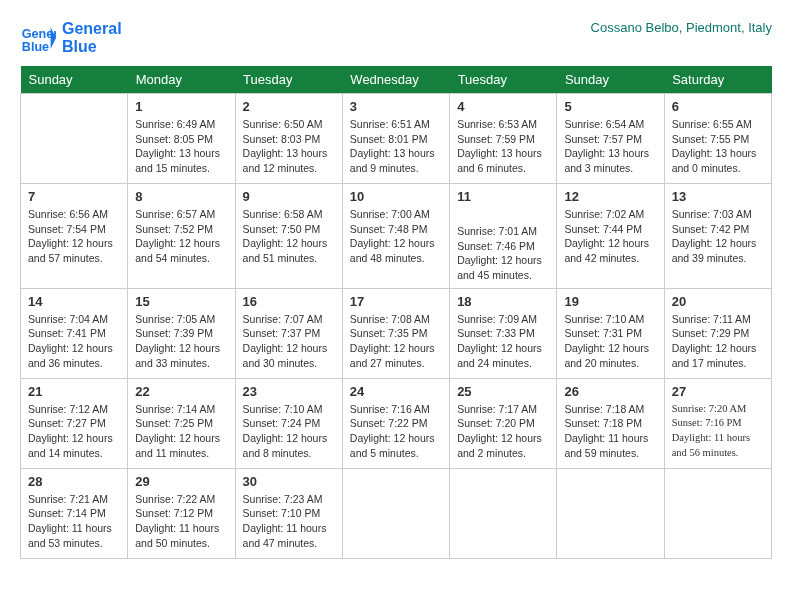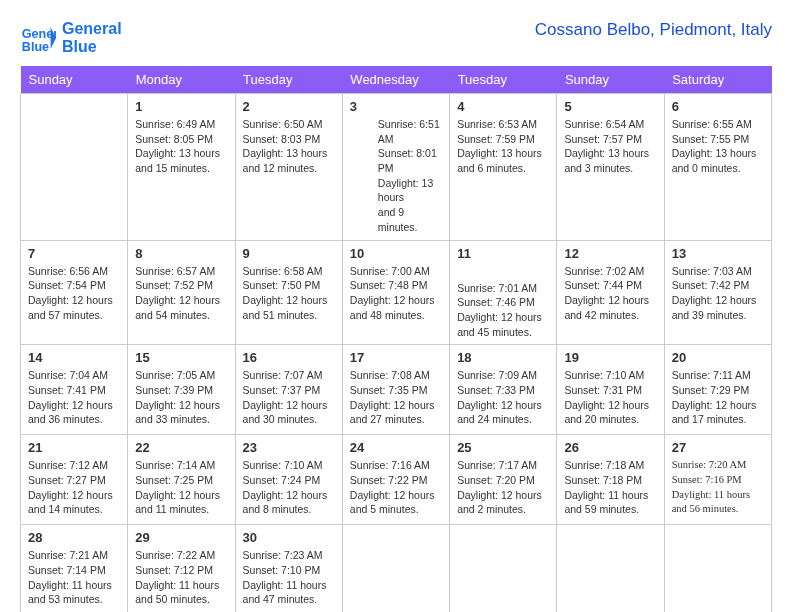--- a/index.html
+++ b/index.html
@@ -25,30 +25,30 @@
       width: 36px;
       height: 36px;
     }
     .title-block { text-align: right; }
     .month-title {
       font-size: 32px;
       font-weight: normal;
       color: #333;
     }
     .location {
-      font-size: 17px;
-      color: #1d4ed8;
+      font-size: 13px;
+      color: #0f766e;
     }
     table {
       width: 100%;
       border-collapse: collapse;
       font-size: 11px;
     }
     thead tr th {
-      background: #8b5cf6;
+      background: #15803d;
       color: #fff;
       text-align: left;
       padding: 6px 8px;
       font-size: 13px;
       font-weight: normal;
     }
     tbody tr td {
       border: 1px solid #ccc;
       vertical-align: top;
       padding: 5px 7px;
@@ -114,21 +114,21 @@
         </td>
         <td>
           <span class="day-number">2</span>
           <div class="cell-text" style="white-space: pre-line;">Sunrise: 6:50 AM
 Sunset: 8:03 PM
 Daylight: 13 hours
 and 12 minutes.</div>
         </td>
         <td>
           <span class="day-number">3</span>
-          <div class="cell-text" style="white-space: pre-line; margin-left: 28px;">Sunrise: 6:51 AM
+          <div class="cell-text" style="white-space: pre-line;">Sunrise: 6:51 AM
 Sunset: 8:01 PM
 Daylight: 13 hours
 and 9 minutes.</div>
         </td>
         <td>
           <span class="day-number">4</span>
           <div class="cell-text" style="white-space: pre-line;">Sunrise: 6:53 AM
 Sunset: 7:59 PM
 Daylight: 13 hours
 and 6 minutes.</div>

